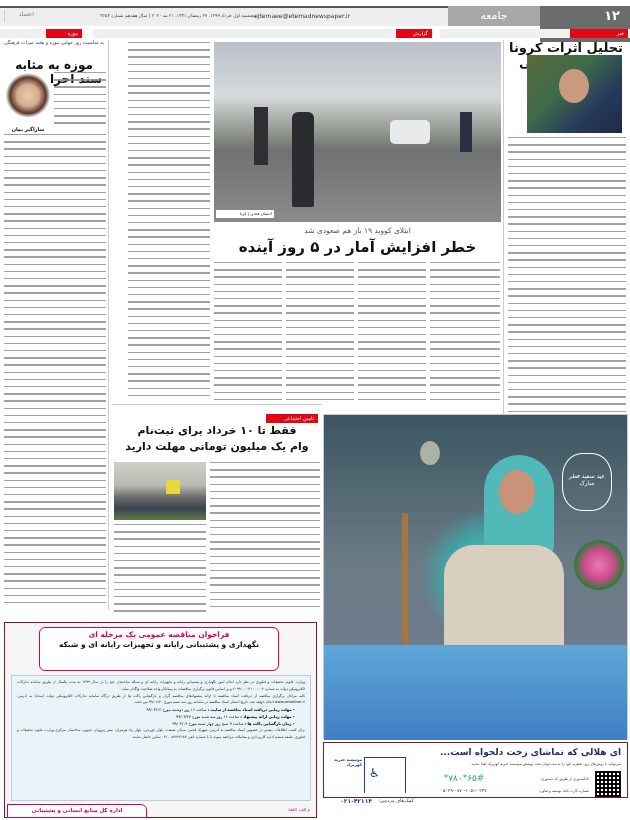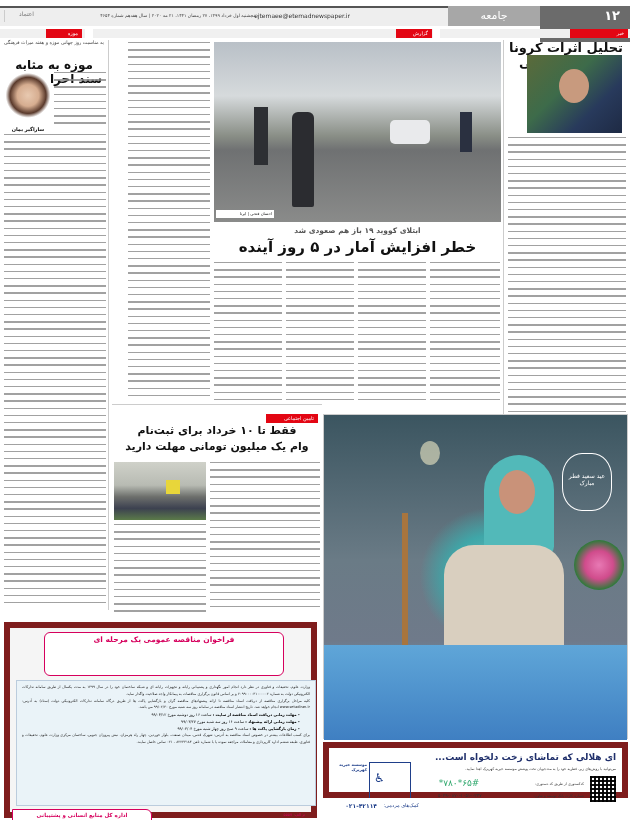--- a/index.html
+++ b/index.html
@@ -13,21 +13,21 @@
 .logo{left:4px;top:10px;width:30px;height:12px;font-size:6px;color:#777;border-left:1px solid #ccc;padding-left:4px}
 .catbar{height:9px;background:#f0f0f0;top:29px}
 .cat{top:29px;height:9px;background:#e30613;color:#fff;font-size:5px;line-height:9px;padding:0 4px;text-align:right}
 .txt{font-size:4.3px;line-height:7.3px;color:#222;text-align:justify;overflow:hidden}
 .txt::before{content:"";display:block}
 .lines{background:repeating-linear-gradient(to bottom,#8a8a8a 0,#8a8a8a 1.4px,transparent 1.4px,transparent 7.2px);opacity:.8}
 .h{font-weight:bold;color:#111;text-align:center}
 .vline{width:1px;background:#ccc}
 .photo-police{background:linear-gradient(#b9c0c7 0%,#d6dadc 30%,#8a8f87 52%,#6f7172 60%,#8a8b8a 100%)}
 .photo-woman{background:radial-gradient(ellipse at 55% 50%,#6fc0c0 0%,#3fa6a8 18%,transparent 30%),linear-gradient(#3b5560 0%,#6a7b86 45%,#6f7a8a 70%,#5fa9d6 85%,#4f8cc8 100%)}
-.ad-box{border:6px solid #7f1d1d;background:#fff}
+.ad-box{border:1px solid #7f1d1d;background:#fff}
 .ad-title{border:1.5px solid #d6005d;border-radius:6px;background:#fff}
 .ad-body{background:#eaf3f8;border:1px solid #bcd}
 </style>
 </head>
 <body>
 
 <div class="abs topbar"></div>
 <div class="abs pgnum">۱۲</div>
 <div class="abs section">جامعه</div>
 <div class="abs email">ejtemaee@etemadnewspaper.ir</div>
@@ -50,21 +50,21 @@
 
 <div class="abs photo-police" style="left:214px;top:42px;width:287px;height:180px">
   <div style="position:absolute;left:78px;top:70px;width:22px;height:95px;background:#2b2c30;border-radius:6px 6px 2px 2px"></div>
   <div style="position:absolute;left:40px;top:65px;width:14px;height:58px;background:#2d2f33"></div>
   <div style="position:absolute;left:176px;top:78px;width:40px;height:24px;background:#e9eaec;border-radius:5px"></div>
   <div style="position:absolute;left:246px;top:70px;width:12px;height:40px;background:#2a3040"></div>
   <div style="position:absolute;left:2px;top:168px;width:58px;height:8px;background:#fff;font-size:4px;line-height:8px;color:#111;padding-right:2px">احسان فتحی | ایرنا</div>
 </div>
 <div class="abs txt lines" style="left:128px;top:42px;width:82px;height:360px"></div>
 
-<div class="abs h" style="left:214px;top:226px;width:287px;font-size:7.5px;font-weight:bold;color:#555">ابتلای کووید ۱۹ باز هم صعودی شد</div>
+<div class="abs h" style="left:214px;top:226px;width:287px;font-size:7.5px;font-weight:normal;color:#555">ابتلای کووید ۱۹ باز هم صعودی شد</div>
 <div class="abs h" style="left:214px;top:238px;width:287px;font-size:15px">خطر افزایش آمار در ۵ روز آینده</div>
 
 <div class="abs txt lines" style="left:214px;top:262px;width:68px;height:140px"></div>
 <div class="abs txt lines" style="left:286px;top:262px;width:68px;height:140px"></div>
 <div class="abs txt lines" style="left:358px;top:262px;width:68px;height:140px"></div>
 <div class="abs txt lines" style="left:430px;top:262px;width:70px;height:140px"></div>
 
 <div class="abs h" style="left:4px;top:40px;width:100px;font-size:4.8px;font-weight:normal;color:#444">به مناسبت روز جهانی موزه و هفته میراث فرهنگی</div>
 <div class="abs h" style="left:4px;top:58px;width:100px;font-size:12px">موزه به مثابه سند احراز هویت</div>
 <div class="abs" style="left:6px;top:72px;width:44px;height:52px;background:radial-gradient(circle at 50% 45%,#e8c9b0 0%,#d6ad90 30%,#5a3a2c 50%,#fff 62%)"></div>
@@ -106,20 +106,21 @@
     <div style="position:absolute;left:4px;top:8px;font-size:12px;color:#1f3f8a">♿</div>
   </div>
   <div style="position:absolute;left:2px;top:14px;width:36px;font-size:4px;color:#1f3f8a;font-weight:bold">موسسه خیریه کهریزک</div>
   <div style="position:absolute;left:50px;top:54px;width:40px;font-size:5px;color:#1f3f8a">کمک‌های مردمی:</div>
   <div style="position:absolute;left:4px;top:54px;width:44px;font-size:6px;color:#1f3f8a;font-weight:bold">۰۲۱-۴۲۱۱۴</div>
 </div>
 
 <div class="abs ad-box" style="left:4px;top:622px;width:313px;height:196px;background:#f5f5f5">
   <div class="ad-title" style="position:absolute;left:34px;top:4px;width:240px;height:44px">
     <div class="h" style="font-size:7.5px;color:#d6005d;margin-top:2px">فراخوان مناقصه عمومی یک مرحله ای</div>
+    <div class="h" style="font-size:7.5px;margin-top:1px">نگهداری و پشتیبانی رایانه و تجهیزات رایانه ای و شبکه</div>
   </div>
   <div class="ad-body" style="position:absolute;left:6px;top:52px;width:300px;height:126px;padding:3px 5px">
     <div class="txt" style="font-size:3.6px;line-height:6.8px">وزارت علوم، تحقیقات و فناوری در نظر دارد انجام امور نگهداری و پشتیبانی رایانه و تجهیزات رایانه ای و شبکه ساختمان خود را در سال ۱۳۹۹ به مدت یکسال از طریق سامانه تدارکات الکترونیکی دولت به شماره ۲۰۹۹۰۰۰۰۳۱۰۰۰۰۰۲ و بر اساس قانون برگزاری مناقصات به پیمانکار واجد صلاحیت واگذار نماید.</div>
     <div class="txt" style="font-size:3.6px;line-height:6.8px">کلیه مراحل برگزاری مناقصه از دریافت اسناد مناقصه تا ارائه پیشنهادهای مناقصه گران و بازگشایی پاکت ها از طریق درگاه سامانه تدارکات الکترونیکی دولت (ستاد) به آدرس: www.setadiran.ir انجام خواهد شد. تاریخ انتشار اسناد مناقصه در سامانه روز سه شنبه مورخ ۹۹/۰۲/۳۰ می باشد.</div>
     <div style="font-size:3.8px;line-height:7px;padding-right:10px">
       <div>• <b>مهلت زمانی دریافت اسناد مناقصه از سایت :</b> <span>ساعت ۱۶ روز دوشنبه مورخ ۹۹/۰۳/۱۲</span></div>
       <div>• <b>مهلت زمانی ارائه پیشنهاد :</b> <span>ساعت ۱۶ روز سه شنبه مورخ ۹۹/۰۳/۲۷</span></div>
       <div>• <b>زمان بازگشایی پاکت ها :</b> <span>ساعت ۹ صبح روز چهار شنبه مورخ ۹۹/۰۴/۰۴</span></div>
     </div>
     <div class="txt" style="font-size:3.6px;line-height:6.8px">برای کسب اطلاعات بیشتر در خصوص اسناد مناقصه به آدرس: شهرک قدس، میدان صنعت، بلوار خوردین، چهار راه هرمزان، نبش پیروزان جنوبی، ساختمان مرکزی وزارت علوم، تحقیقات و فناوری، طبقه ششم اداره کارپردازی و معاملات مراجعه نموده یا با شماره تلفن ۸۲۲۳۳۱۸۴ - ۰۲۱ تماس حاصل نمایند.</div>

